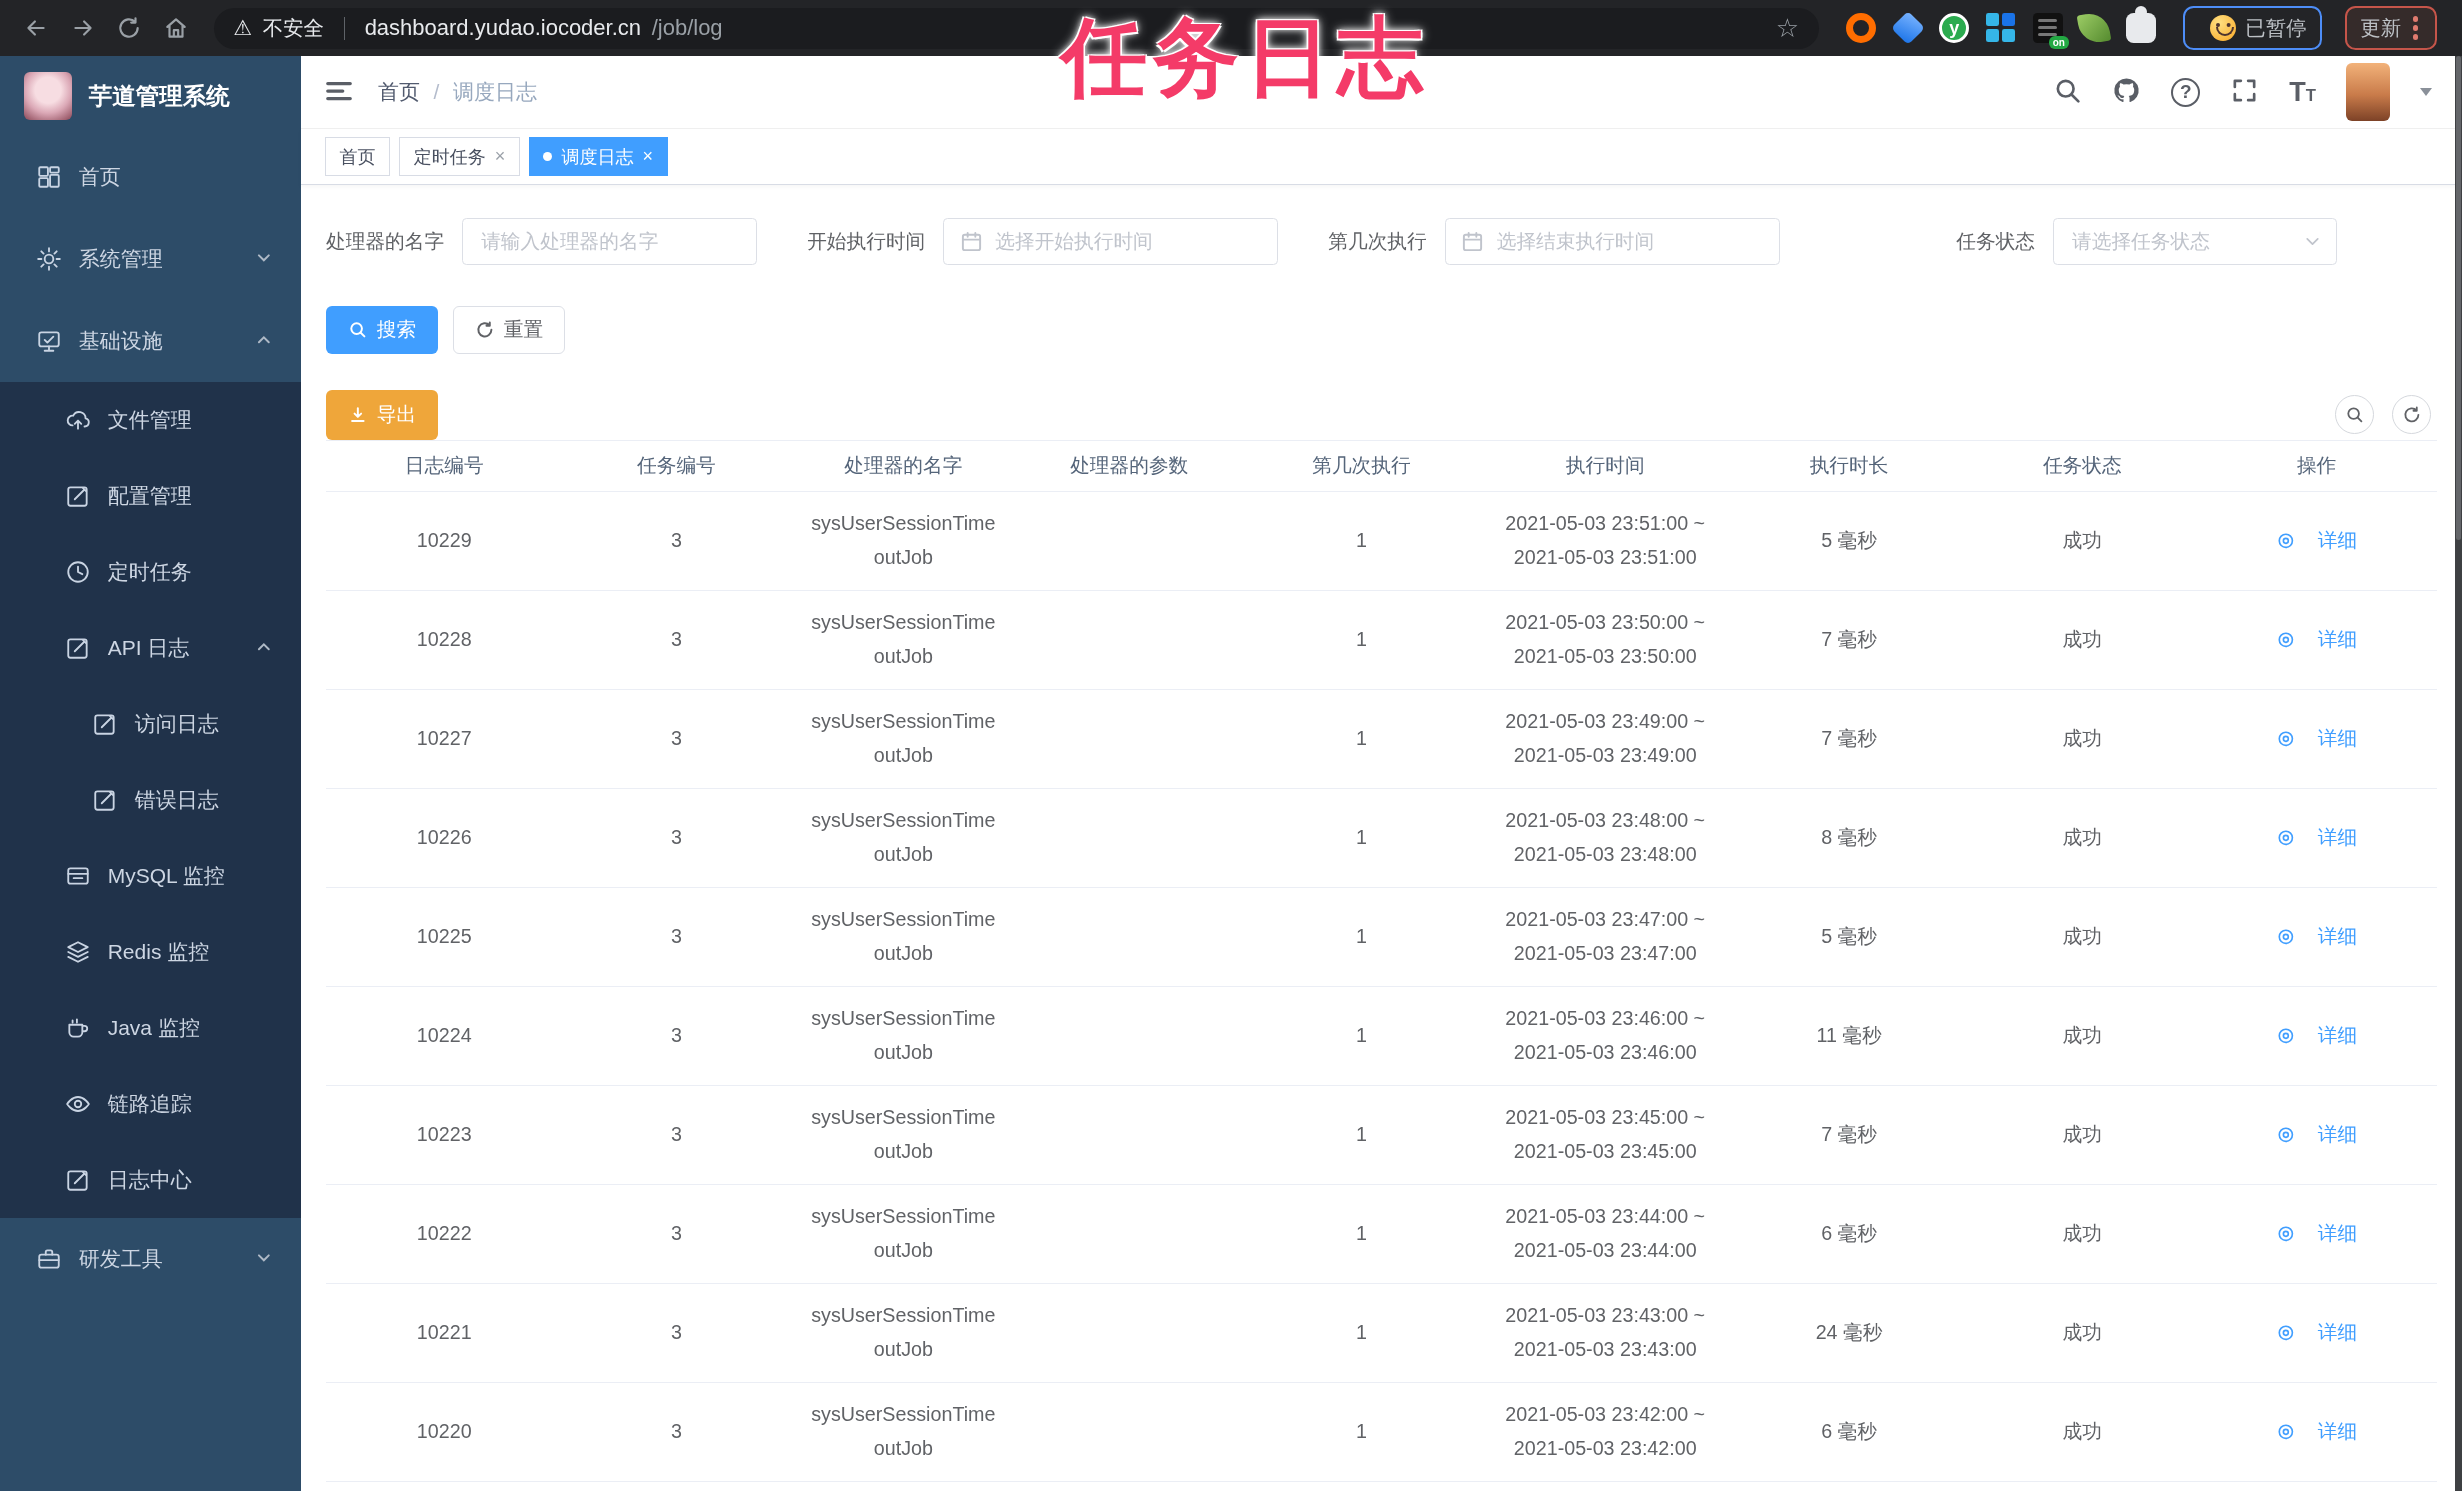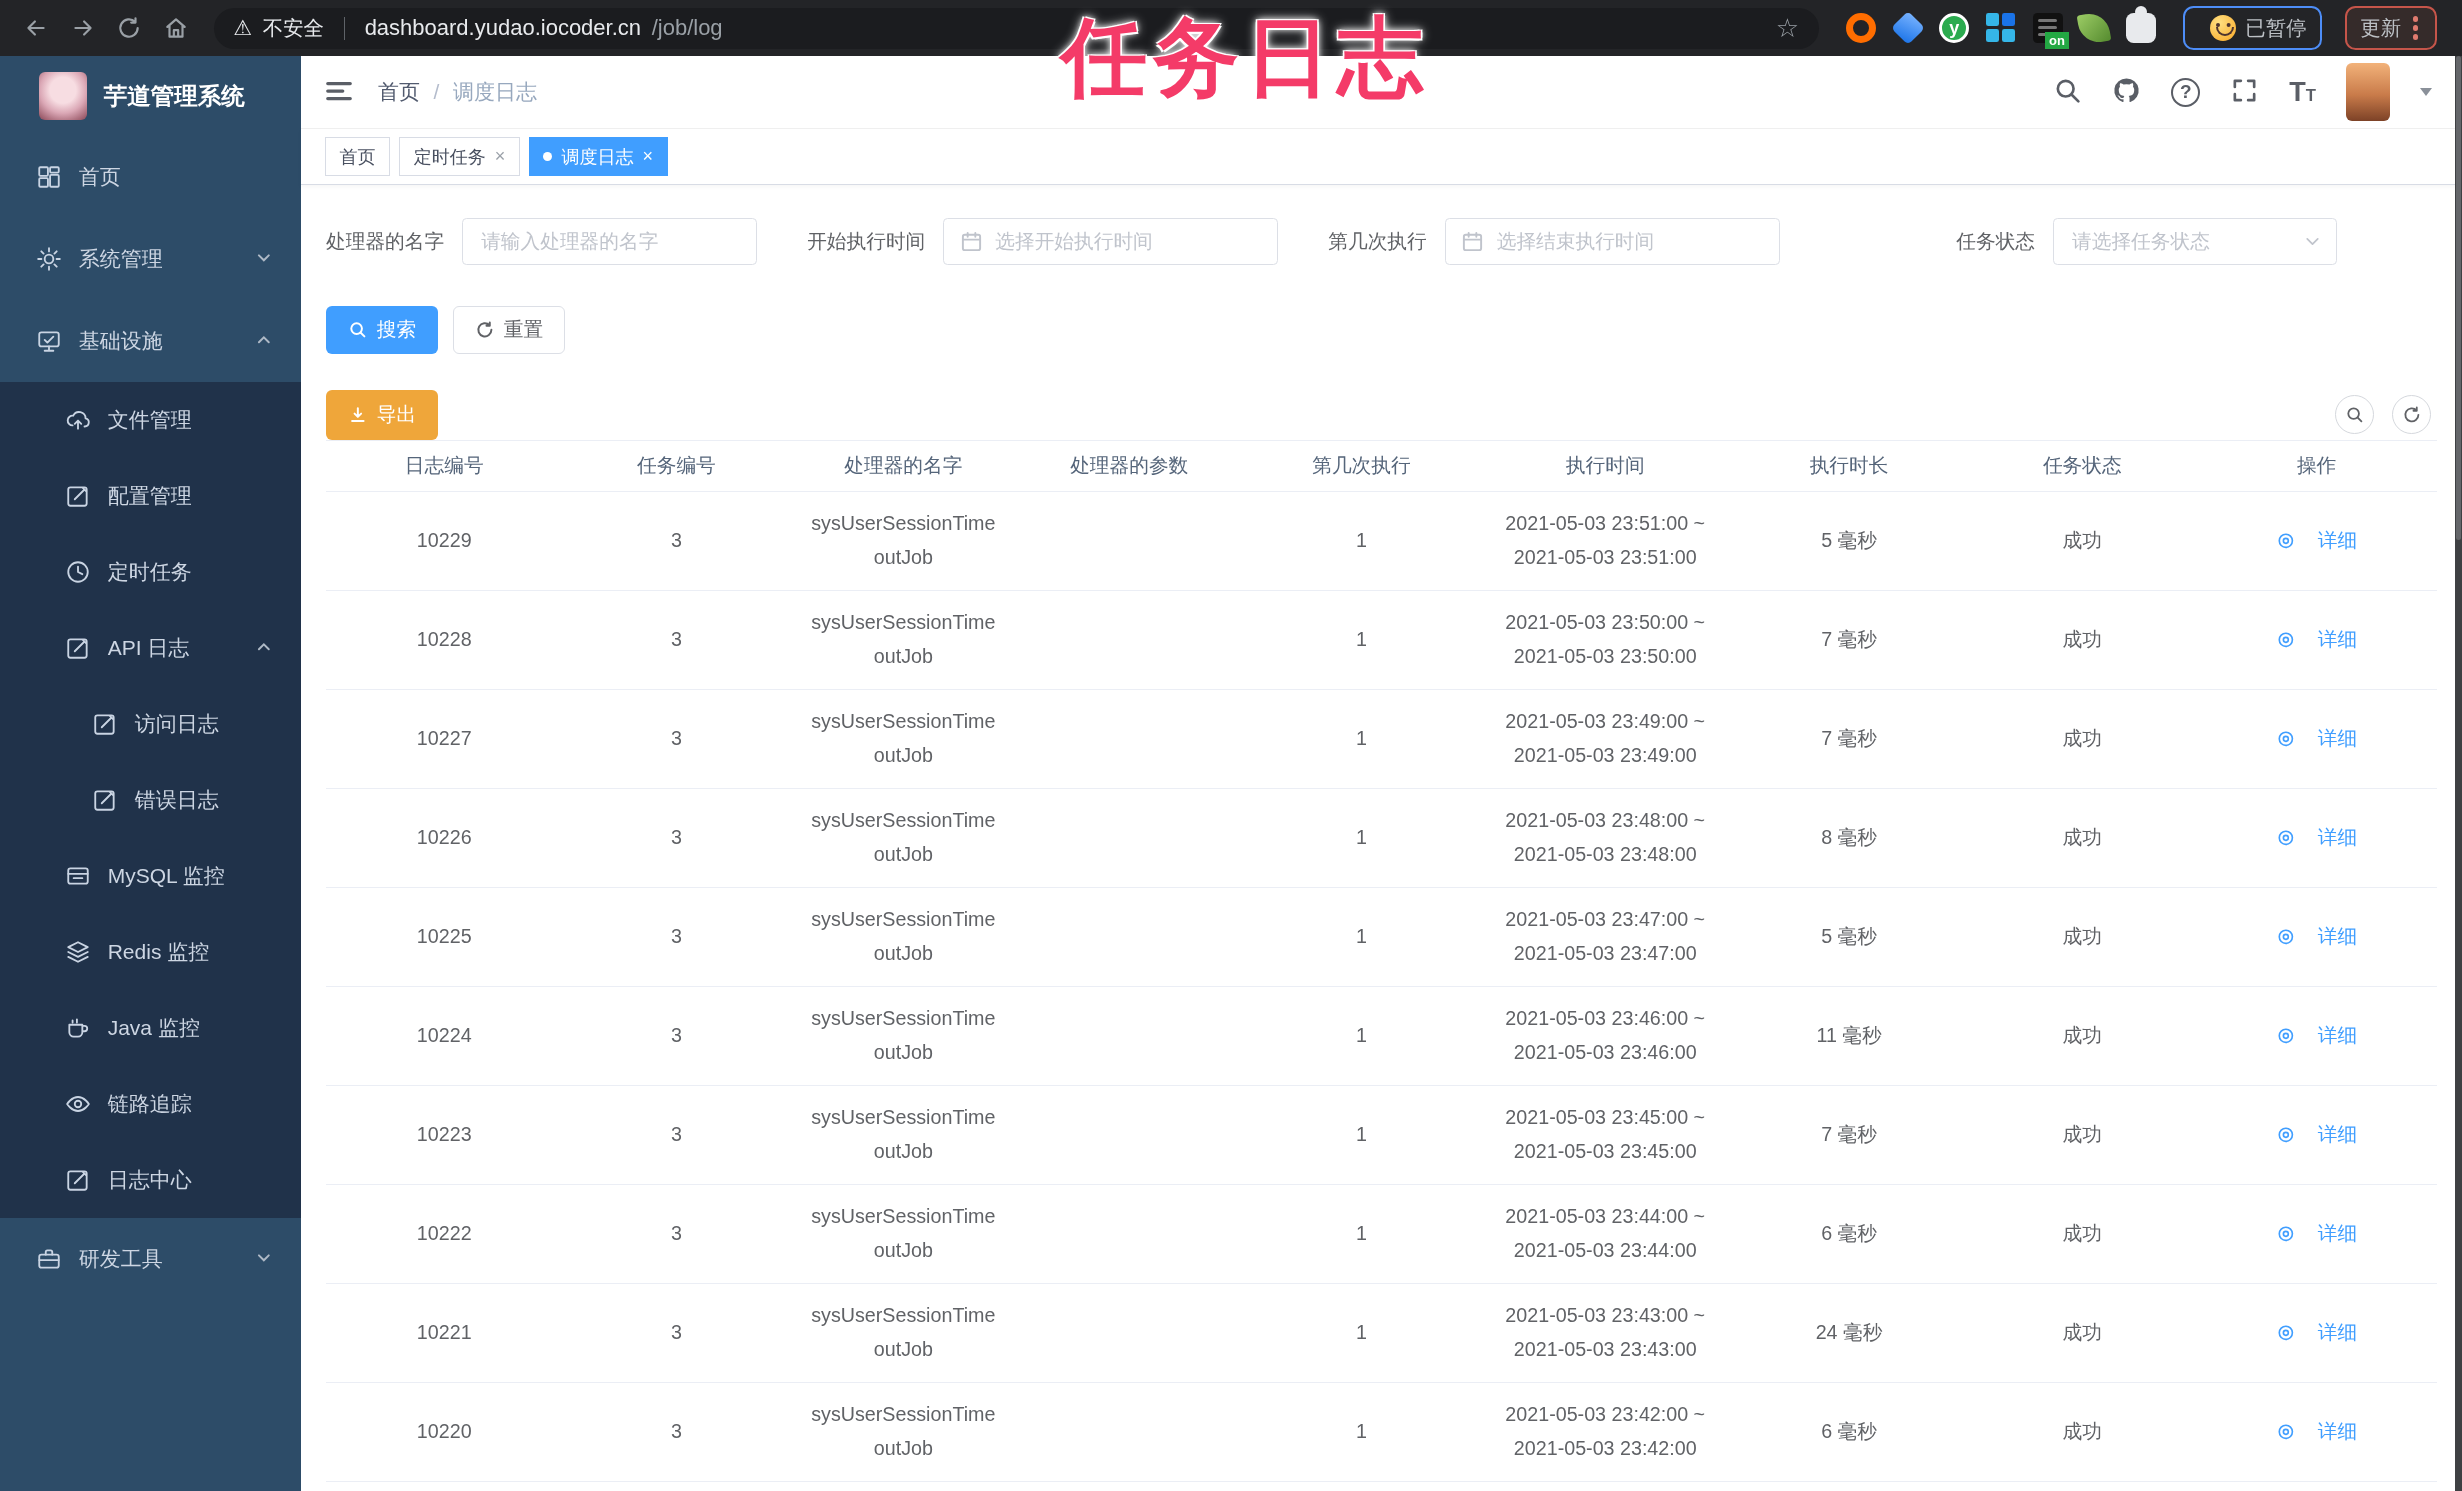--- a/index.html
+++ b/index.html
@@ -27,21 +27,21 @@
   .ext-donut { border:7.6px solid #ff6d00; border-radius:50%; background:#232427; }
   .ext-gem { background:linear-gradient(160deg,#7ab4ff,#1a73e8); transform:rotate(45deg) scale(.8); border-radius:6px; }
   .ext-y { background:#2bab4f; border:3px solid #fff; border-radius:50%; color:#fff;
     font-size:18px; font-weight:bold; display:flex; align-items:center; justify-content:center; }
   .ext-squares { display:grid; grid-template-columns:13px 13px; grid-template-rows:13px 13px; gap:3px; }
   .ext-squares i { background:#35b6e8; border-radius:2.3px; }
   .ext-squares i:nth-child(2){ background:#1a73e8; }
   .ext-list { background:#111; border-radius:4.5px; }
   .ext-list b { position:absolute; left:5.3px; right:5.3px; height:3px; background:#777; border-radius:1.5px; }
   .on-badge { position:absolute; right:-6px; bottom:-6px; background:#23a843; color:#fff;
-    font-size:13px; padding:0.8px 3.8px; border-radius:0; font-weight:bold; }
+    font-size:10px; padding:0.8px 3.8px; border-radius:6px; font-weight:bold; }
   .ext-leaf { background:linear-gradient(140deg,#9ccc65,#558b2f); border-radius:3px 70% 3px 70%; transform:rotate(-10deg); }
   .ext-puzzle { background:#e8eaed; border-radius:7.6px; }
   .ext-puzzle::before { content:""; position:absolute; top:-6.8px; left:9px; width:12px; height:12px;
     border-radius:50%; background:#e8eaed; }
   .chip { display:flex; align-items:center; gap:9px; border-radius:10.6px; padding:6px 13.6px; flex:none; }
   .chip-paused { border:2.3px solid #4d8df7; margin-left:19.7px;padding-left:25px; }
   .smiley { width:26px; height:26px; border-radius:50%; background:radial-gradient(circle at 35% 30%,#ffe082,#f9a825); position:relative; }
   .smiley::before { content:""; position:absolute; top:7.6px; left:5.3px; width:4.5px; height:4.5px;
     border-radius:50%; background:#4e342e; box-shadow:10.6px 0 0 #4e342e; }
   .smiley::after { content:""; position:absolute; left:6px; top:12px; width:13.6px; height:6.8px;
@@ -49,21 +49,21 @@
   .chip-label { color:#bdc1c6; font-size:20.4px; }
   .chip-update { border:2.3px solid #c5554a; background:#352b2a; margin-left:15px; }
   .kebab { display:flex; flex-direction:column; gap:3.8px; padding:0 3px; }
   .kebab i { width:5.3px; height:5.3px; border-radius:50%; background:#e07b6f; }
 
   
   .window { display:flex; height:1435px; }
 
   
   .sidebar { width:301px; flex:none; background:#2d4c68; color:#cdd6e3; overflow:hidden; }
-  .logo-row { height:80px; display:flex; align-items:center; padding-left:16px; gap:16.7px;margin-left:23px; }
+  .logo-row { height:80px; display:flex; align-items:center; padding-left:24px; gap:16.7px; }
   .logo-img { width:48px; height:48px; border-radius:6px; flex:none;
     background:radial-gradient(circle at 50% 38%, #f7dde2 0 34%, #dba8b6 60%, #8a4656 100%); }
   .app-title { color:#fff; font-size:23.5px; font-weight:bold; white-space:nowrap; }
   .menu-item { height:82px; display:flex; align-items:center; position:relative; cursor:pointer; }
   .menu-item .mi-icon { width:26px; height:26px; margin-left:36px; flex:none; }
   .menu-item.lv2 .mi-icon { margin-left:65px; }
   .menu-item.lv3 .mi-icon { margin-left:92px; }
   .mi-label { font-size:21px; margin-left:16.7px; white-space:nowrap; }
   .mi-icon svg { width:26px; height:26px; stroke:#c9d4e3; stroke-width:1.7; fill:none;
     stroke-linecap:round; stroke-linejoin:round; }

